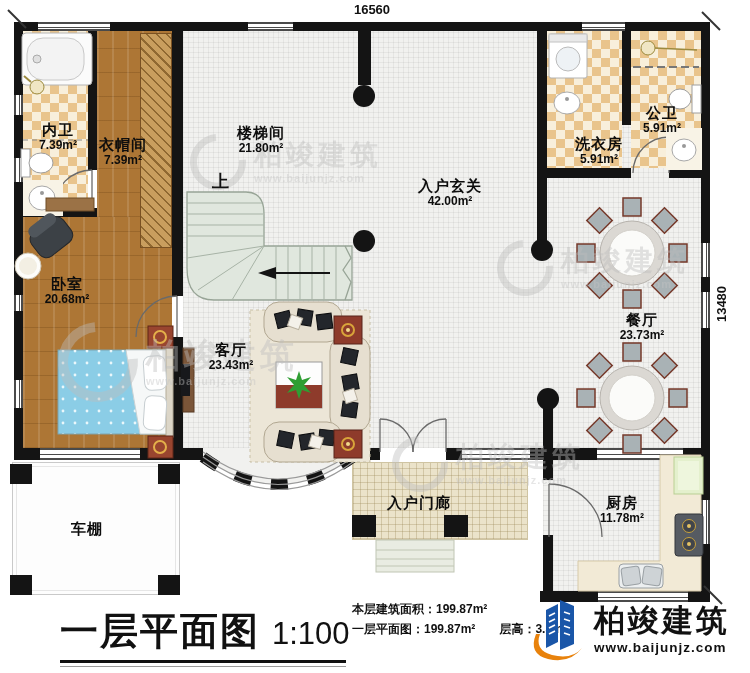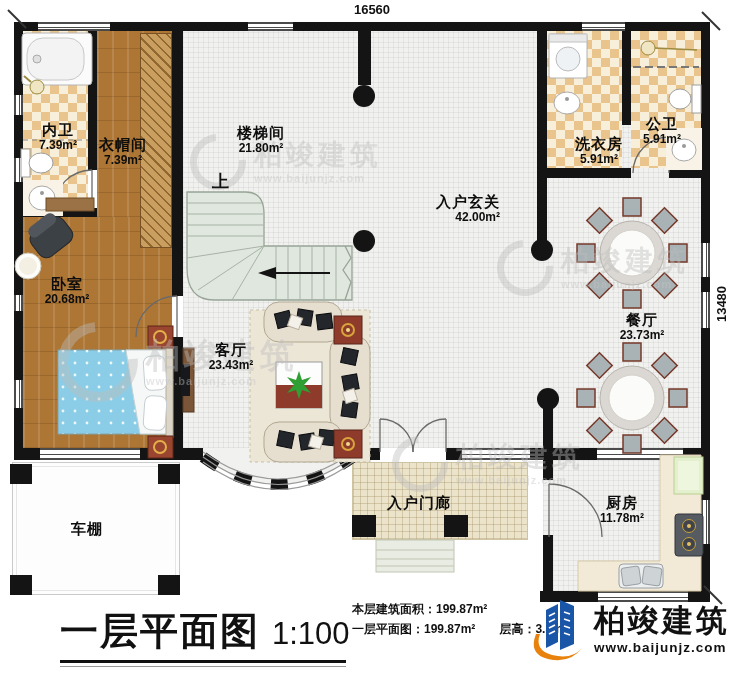--- a/index.html
+++ b/index.html
@@ -376,29 +376,29 @@
       <div class="rarea">7.39m²</div>
   </div>
   <div class="rlabel" style="left:87px;top:137px;width:72px;">
     <div class="rname">衣帽间</div>
       <div class="rarea">7.39m²</div>
   </div>
   <div class="rlabel" style="left:216px;top:125px;width:90px;">
     <div class="rname">楼梯间</div>
       <div class="rarea">21.80m²</div>
   </div>
-  <div class="rlabel" style="left:400px;top:194px;width:100px;text-align:right;">
+  <div class="rlabel" style="left:400px;top:178px;width:100px;">
     <div class="rname">入户玄关</div>
       <div class="rarea">42.00m²</div>
   </div>
   <div class="rlabel" style="left:559px;top:136px;width:80px;">
     <div class="rname">洗衣房</div>
       <div class="rarea">5.91m²</div>
   </div>
-  <div class="rlabel" style="left:620px;top:116px;width:84px;">
+  <div class="rlabel" style="left:620px;top:105px;width:84px;">
     <div class="rname">公卫</div>
       <div class="rarea">5.91m²</div>
   </div>
   <div class="rlabel" style="left:27px;top:276px;width:80px;">
     <div class="rname">卧室</div>
       <div class="rarea">20.68m²</div>
   </div>
   <div class="rlabel" style="left:191px;top:342px;width:80px;">
     <div class="rname">客厅</div>
       <div class="rarea">23.43m²</div>

